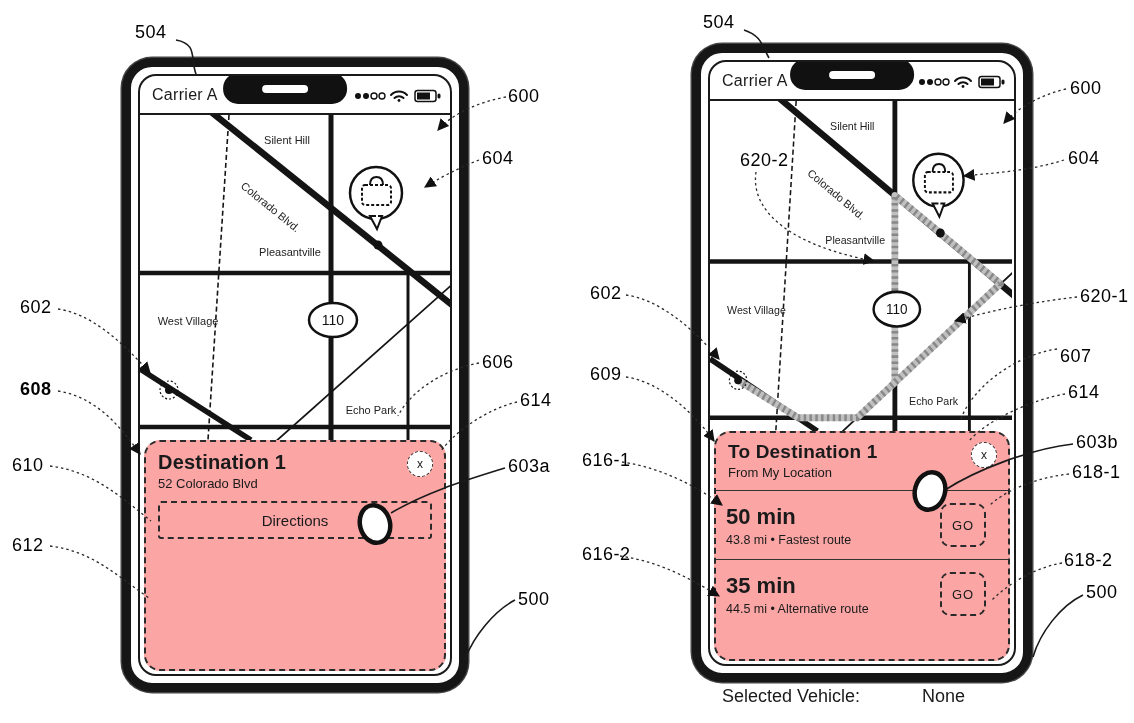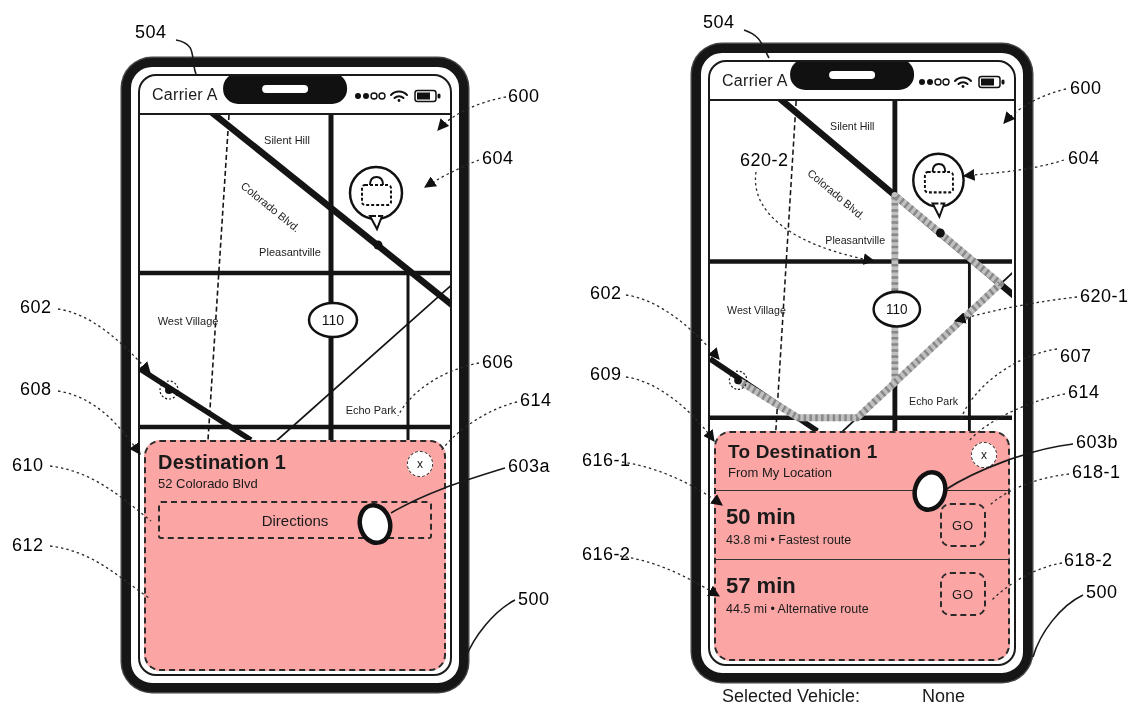--- a/index.html
+++ b/index.html
@@ -235,40 +235,40 @@
         <div class="route-row">
           <div class="route-info">
             <div class="route-dur">50 min</div>
             <div class="route-det">43.8 mi • Fastest route</div>
           </div>
           <div class="go-btn">GO</div>
         </div>
         <div class="divider"></div>
         <div class="route-row">
           <div class="route-info">
-            <div class="route-dur">57 min</div>
+            <div class="route-dur">35 min</div>
             <div class="route-det">44.5 mi • Alternative route</div>
           </div>
           <div class="go-btn">GO</div>
         </div>
       </div>
 
     </div>
   </div>
 
   <div class="footer">
     <span>Selected Vehicle:</span>
     <span class="val">None</span>
   </div>
 
   <div class="ref" style="left:135px;top:22px;">504</div>
   <div class="ref" style="left:508px;top:86px;">600</div>
   <div class="ref" style="left:482px;top:148px;">604</div>
   <div class="ref" style="left:20px;top:297px;">602</div>
-  <div class="ref" style="left:20px;top:379px;">608</div>
+  <div class="ref" style="left:20px;top:379px;font-weight:bold;">608</div>
   <div class="ref" style="left:12px;top:455px;">610</div>
   <div class="ref" style="left:12px;top:535px;">612</div>
   <div class="ref" style="left:482px;top:352px;">606</div>
   <div class="ref" style="left:520px;top:390px;">614</div>
   <div class="ref" style="left:508px;top:456px;">603a</div>
   <div class="ref" style="left:518px;top:589px;">500</div>
 
   <div class="ref" style="left:703px;top:12px;">504</div>
   <div class="ref" style="left:1070px;top:78px;">600</div>
   <div class="ref" style="left:1068px;top:148px;">604</div>

